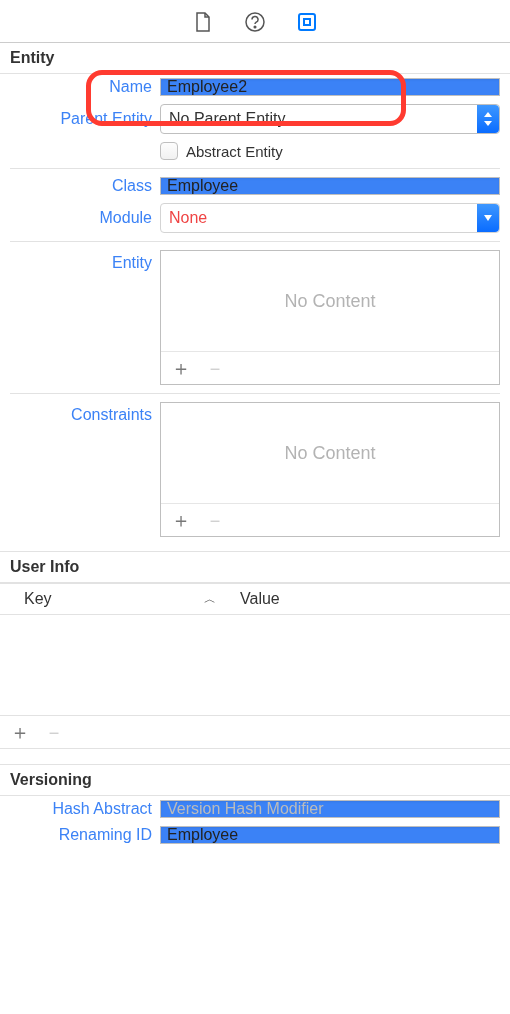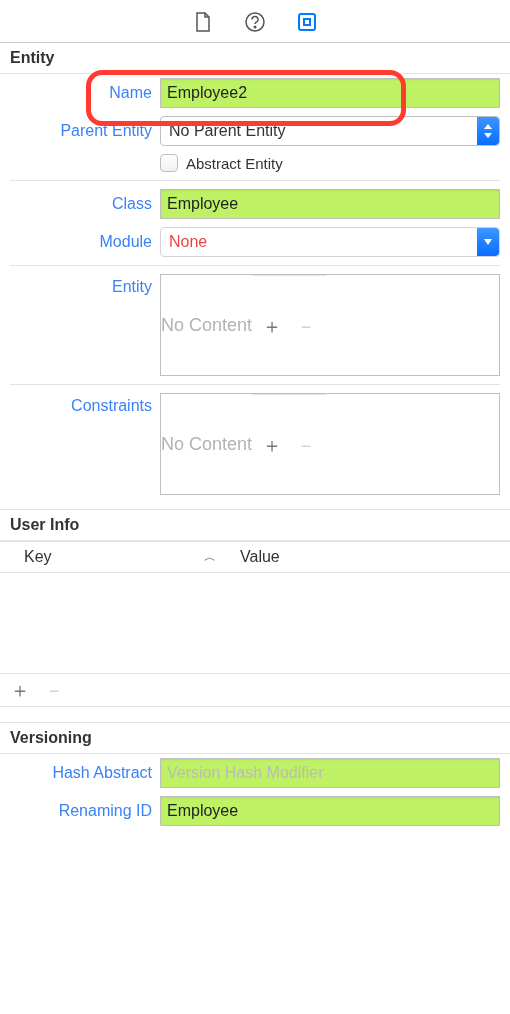--- a/index.html
+++ b/index.html
@@ -45,27 +45,27 @@
     color: #3b82f6;
   }
   .field {
     flex: 1;
     display: flex;
     align-items: center;
     position: relative;
   }
   input[type="text"] {
     width: 100%;
-    height: 30px;
+    height: 18px;
     padding: 4px 6px;
     font-size: 16px;
     border: 1px solid #bfbfbf;
     border-radius: 0;
     box-shadow: inset 0 1px 2px rgba(0,0,0,0.08);
-    background: #bef264;
+    background: #3b82f6;
     color: #222;
   }
   input[type="text"]::placeholder { color: #bbb; }
   .select {
     width: 100%;
     height: 30px;
     border: 1px solid #bfbfbf;
     background: #fff;
     display: flex;
     align-items: center;
@@ -102,21 +102,21 @@
     border-radius: 4px;
     background: linear-gradient(#fdfdfd,#f1f1f1);
     margin-right: 8px;
     flex-shrink: 0;
   }
   .box {
     flex: 1;
     border: 1px solid #bfbfbf;
     background: #fff;
     display: flex;
-    flex-direction: row;
+    flex-direction: column;
   }
   .box-body {
     height: 100px;
     display: flex;
     align-items: center;
     justify-content: center;
     color: #b3b3b3;
     font-size: 18px;
   }
   .box-footer {

